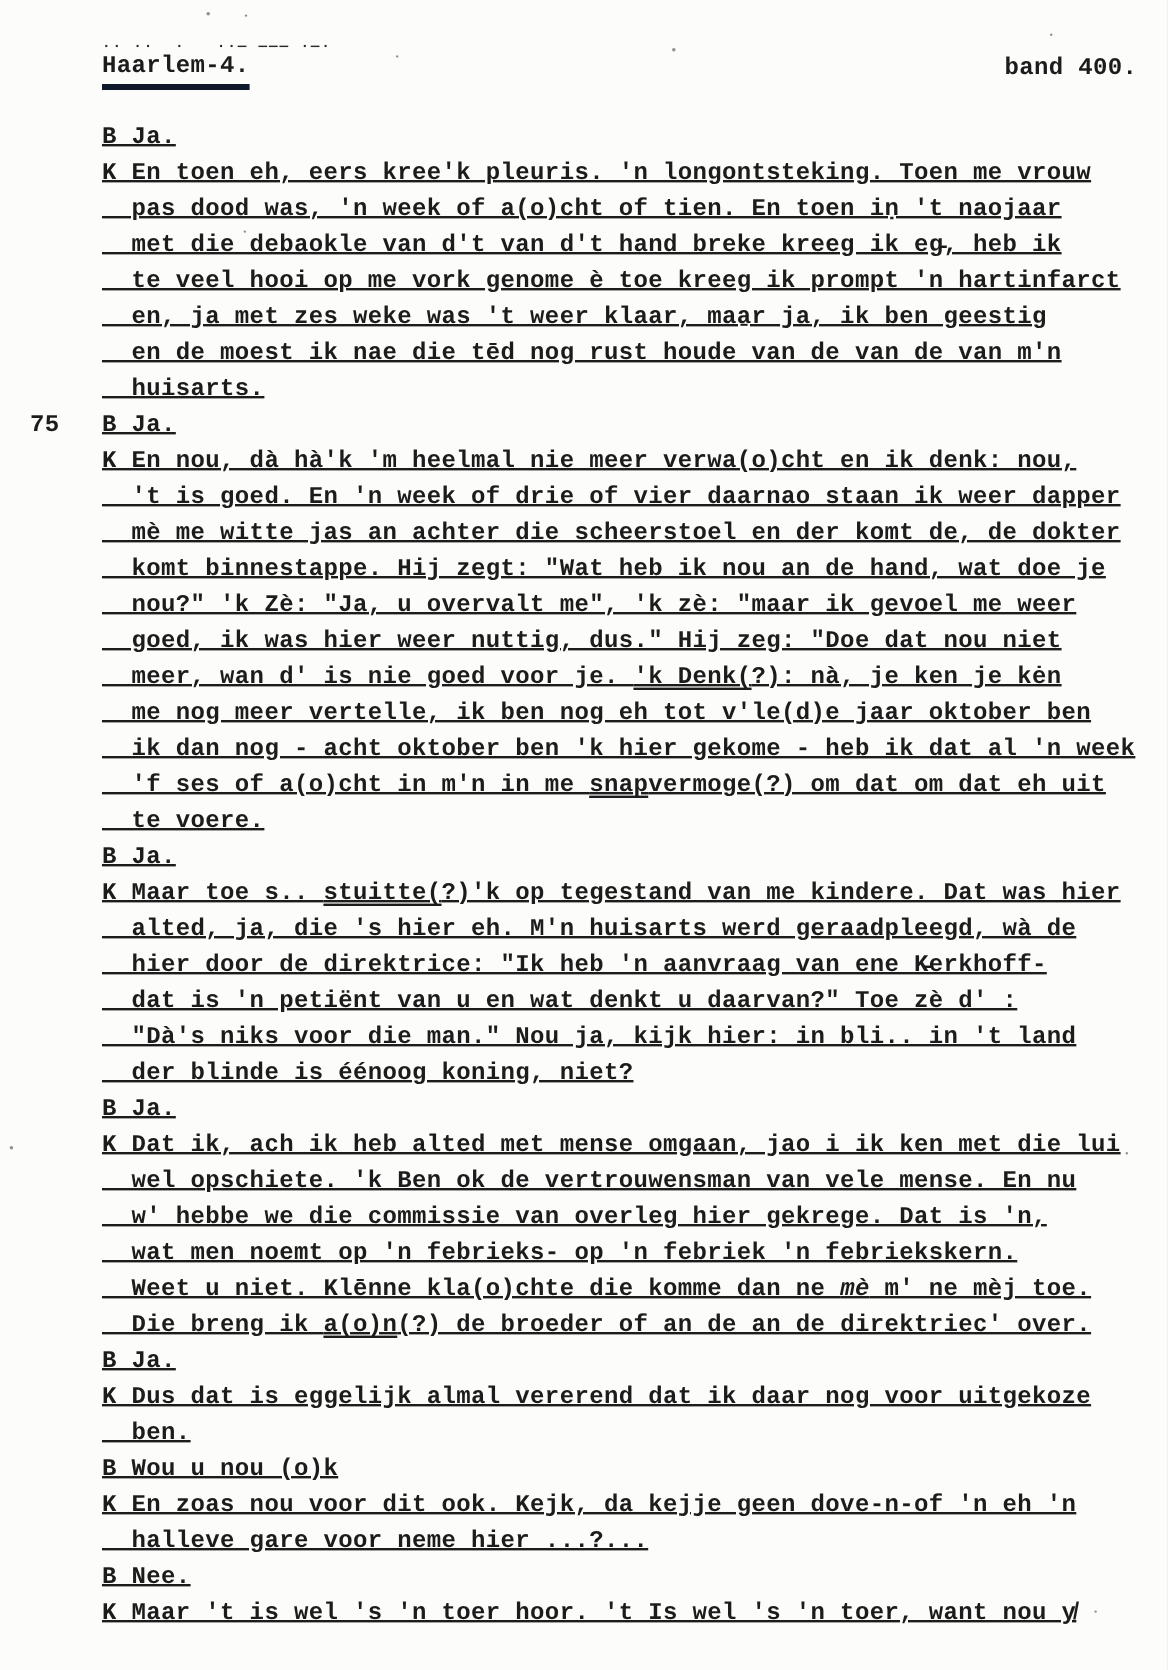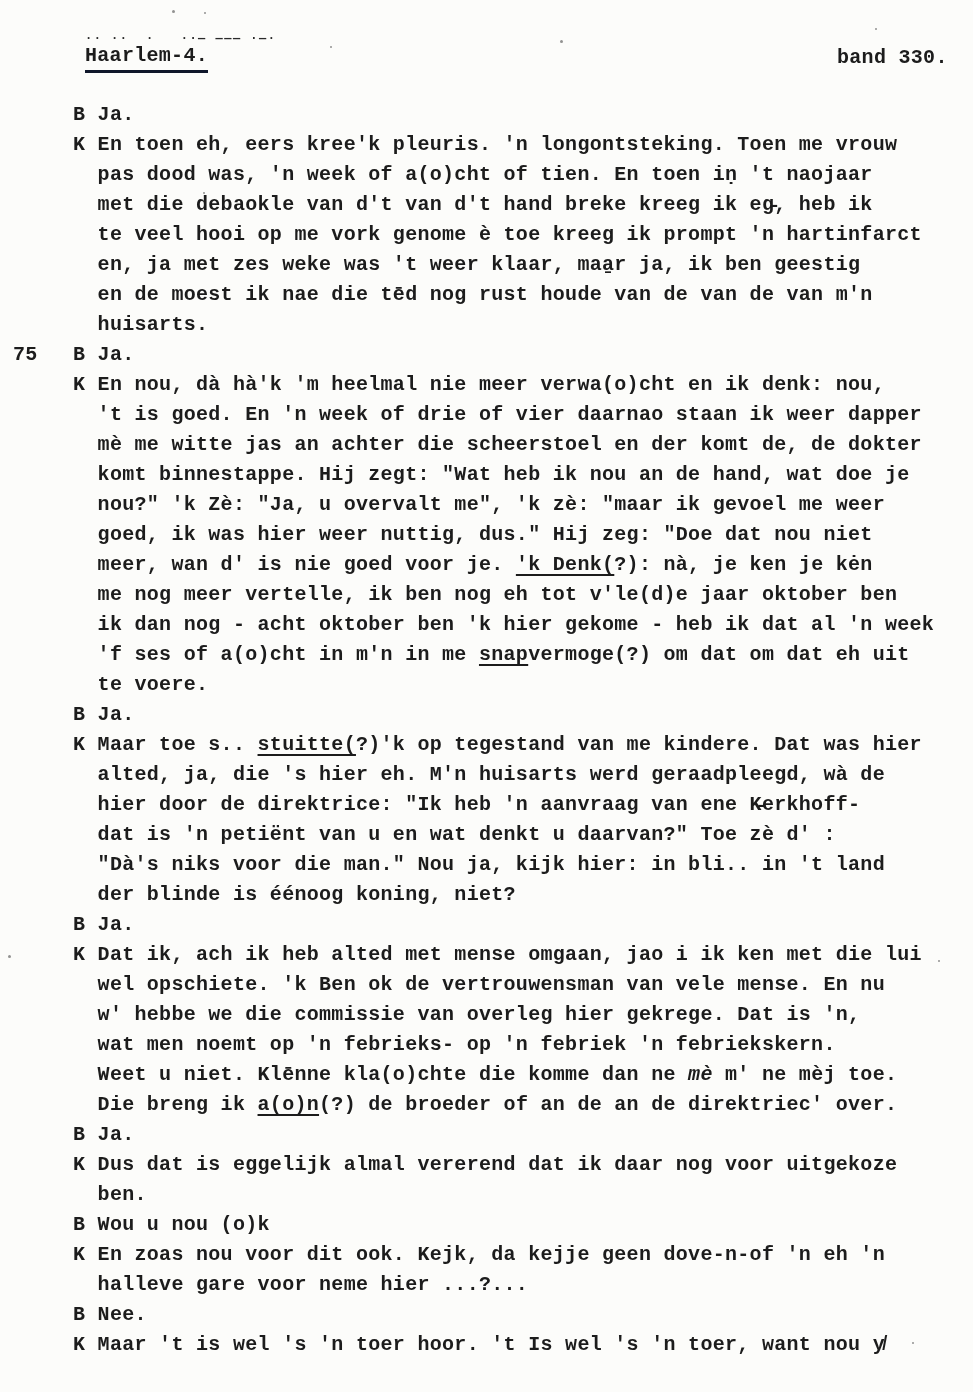--- a/index.html
+++ b/index.html
@@ -9,48 +9,48 @@
     margin:0 auto;
     background:#fcfcfa;
     overflow:hidden;
     font-family:"Liberation Mono","DejaVu Sans Mono",monospace;
     font-weight:bold;
     color:#1c1c1c;
     font-size:20px;
     letter-spacing:0.3px;
   }
   .header{position:absolute;top:44px;left:85px;line-height:24px;}
-  .title{display:inline-block;border-bottom:3px solid #0f172a;padding-bottom:2px;}
+  .title{display:inline-block;border-bottom:5px solid #0f172a;padding-bottom:2px;}
   .overtype{
     position:absolute;top:-10px;left:0;
     font-size:12px;letter-spacing:1.5px;line-height:10px;
     color:#2a2a2a;white-space:pre;
   }
   .band{position:absolute;top:46px;left:837px;line-height:24px;}
   .transcript{
-    position:absolute;top:100px;left:73px;width:875px;
-    white-space:pre;line-height:30px;
+    position:absolute;top:100px;left:85px;width:875px;
+    white-space:pre;line-height:30px;text-decoration:underline;
   }
   .line{height:30px;position:relative;}
   .margin-num{position:absolute;left:-60px;top:0;}
   .u{text-decoration:underline;text-decoration-thickness:2px;text-underline-offset:4px;}
   .i{font-style:italic;text-align:right;}
   .speck{position:absolute;background:#3a3a3a;border-radius:50%;opacity:.55;}
 </style>
 </head>
 <body>
 
 <div class="page">
 
   <div class="header">
     <span class="overtype">·· ··  ·   ··— ——— ·—·</span>
     <span class="title">Haarlem-4.</span>
   </div>
 
-  <div class="band">band 330.</div>
+  <div class="band">band 400.</div>
 
   <div class="transcript"><div class="line"><span>B Ja.</span></div><div class="line"><span>K En toen eh, eers kree'k pleuris. 'n longontsteking. Toen me vrouw</span></div><div class="line"><span>  pas dood was, 'n week of a(o)cht of tien. En toen iṇ 't naojaar</span></div><div class="line"><span>  met die debaokle van d't van d't hand breke kreeg ik eg̵, heb ik</span></div><div class="line"><span>  te veel hooi op me vork genome è toe kreeg ik prompt 'n hartinfarct</span></div><div class="line"><span>  en, ja met zes weke was 't weer klaar, maa̱r ja, ik ben geestig</span></div><div class="line"><span>  en de moest ik nae die tēd nog rust houde van de van de van m'n</span></div><div class="line"><span>  huisarts.</span></div><div class="line"><span class="margin-num">75</span><span>B Ja.</span></div><div class="line"><span>K En nou, dà hà'k 'm heelmal nie meer verwa(o)cht en ik denk: nou,</span></div><div class="line"><span>  't is goed. En 'n week of drie of vier daarnao staan ik weer dapper</span></div><div class="line"><span>  mè me witte jas an achter die scheerstoel en der komt de, de dokter</span></div><div class="line"><span>  komt binnestappe. Hij zegt: "Wat heb ik nou an de hand, wat doe je</span></div><div class="line"><span>  nou?" 'k Zè: "Ja, u overvalt me", 'k zè: "maar ik gevoel me weer</span></div><div class="line"><span>  goed, ik was hier weer nuttig, dus." Hij zeg: "Doe dat nou niet</span></div><div class="line"><span>  meer, wan d' is nie goed voor je. </span><span class="u">'k Denk(</span><span>?): nà, je ken je kėn</span></div><div class="line"><span>  me nog meer vertelle, ik ben nog eh tot v'le(d)e jaar oktober ben</span></div><div class="line"><span>  ik dan nog - acht oktober ben 'k hier gekome - heb ik dat al 'n week</span></div><div class="line"><span>  'f ses of a(o)cht in m'n in me </span><span class="u">snap</span><span>vermoge(?) om dat om dat eh uit</span></div><div class="line"><span>  te voere.</span></div><div class="line"><span>B Ja.</span></div><div class="line"><span>K Maar toe s.. </span><span class="u">stuitte(</span><span>?)'k op tegestand van me kindere. Dat was hier</span></div><div class="line"><span>  alted, ja, die 's hier eh. M'n huisarts werd geraadpleegd, wà de</span></div><div class="line"><span>  hier door de direktrice: "Ik heb 'n aanvraag van ene K̵erkhoff-</span></div><div class="line"><span>  dat is 'n petiënt van u en wat denkt u daarvan?" Toe zè d' :</span></div><div class="line"><span>  "Dà's niks voor die man." Nou ja, kijk hier: in bli.. in 't land</span></div><div class="line"><span>  der blinde is éénoog koning, niet?</span></div><div class="line"><span>B Ja.</span></div><div class="line"><span>K Dat ik, ach ik heb alted met mense omgaan, jao i ik ken met die lui</span></div><div class="line"><span>  wel opschiete. 'k Ben ok de vertrouwensman van vele mense. En nu</span></div><div class="line"><span>  w' hebbe we die commissie van overleg hier gekrege. Dat is 'n,</span></div><div class="line"><span>  wat men noemt op 'n febrieks- op 'n febriek 'n febriekskern.</span></div><div class="line"><span>  Weet u niet. Klēnne kla(o)chte die komme dan ne </span><span class="i">mè</span><span> m' ne mèj toe.</span></div><div class="line"><span>  Die breng ik </span><span class="u">a(o)n</span><span>(?) de broeder of an de an de direktriec' over.</span></div><div class="line"><span>B Ja.</span></div><div class="line"><span>K Dus dat is eggelijk almal vererend dat ik daar nog voor uitgekoze</span></div><div class="line"><span>  ben.</span></div><div class="line"><span>B Wou u nou (o)k</span></div><div class="line"><span>K En zoas nou voor dit ook. Kejk, da kejje geen dove-n-of 'n eh 'n</span></div><div class="line"><span>  halleve gare voor neme hier ...?...</span></div><div class="line"><span>B Nee.</span></div><div class="line"><span>K Maar 't is wel 's 'n toer hoor. 't Is wel 's 'n toer, want nou y̸</span></div></div>
 
   <span class="speck" style="left:172px;top:10px;width:3px;height:3px;"></span>
   <span class="speck" style="left:204px;top:12px;width:2px;height:2px;"></span>
   <span class="speck" style="left:330px;top:46px;width:2px;height:2px;"></span>
   <span class="speck" style="left:560px;top:40px;width:3px;height:3px;"></span>
   <span class="speck" style="left:875px;top:28px;width:2px;height:2px;"></span>
   <span class="speck" style="left:203px;top:192px;width:2px;height:2px;"></span>
   <span class="speck" style="left:8px;top:955px;width:3px;height:3px;"></span>

